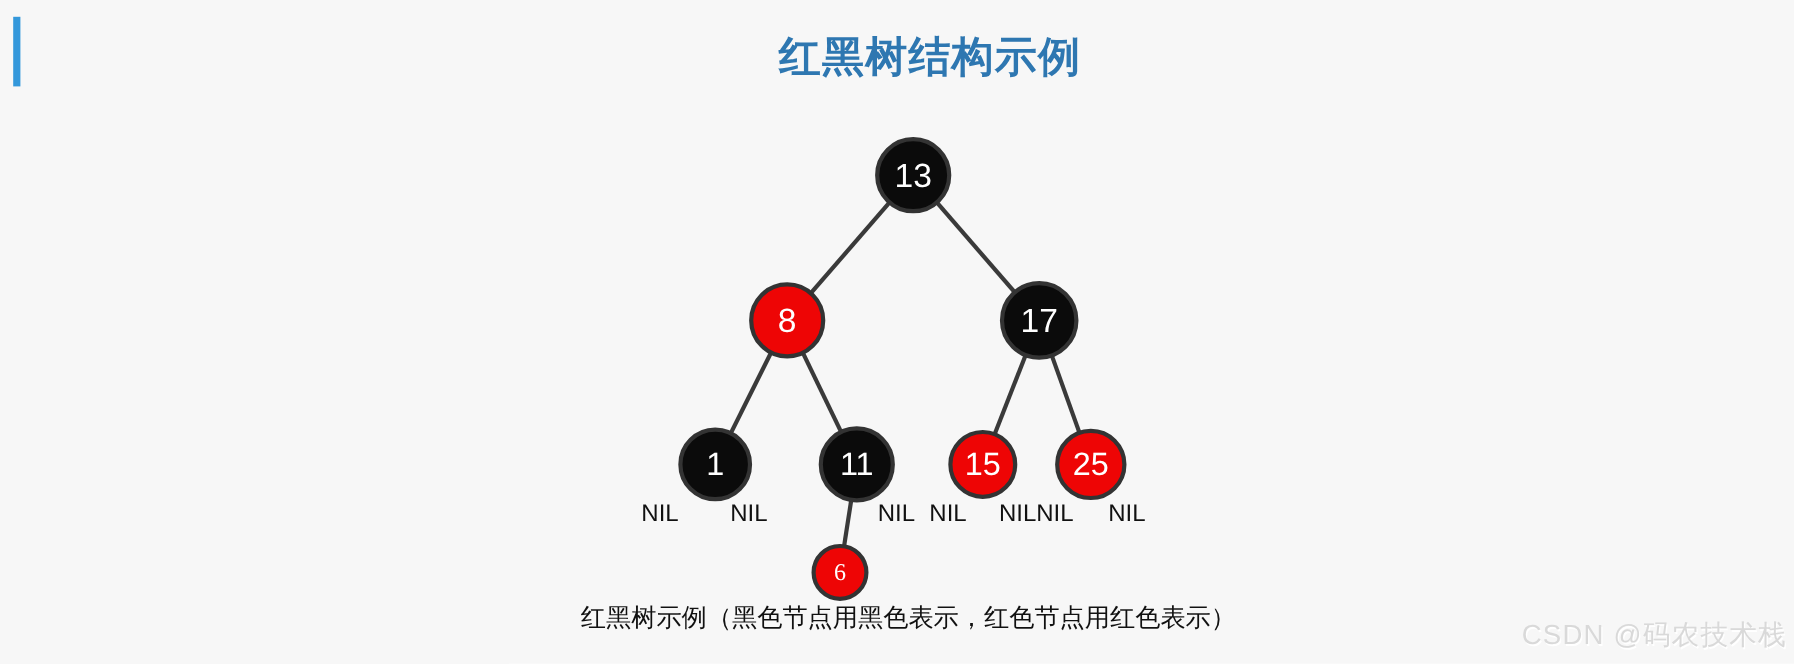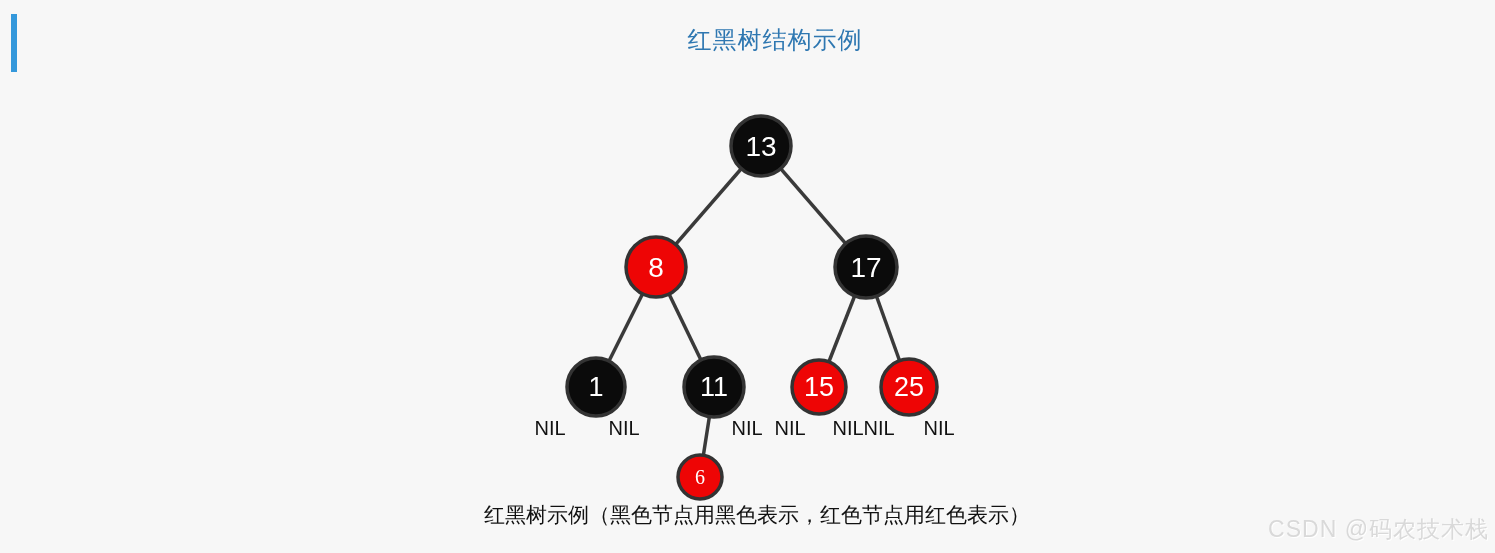--- a/index.html
+++ b/index.html
@@ -20,22 +20,22 @@
     left: 11px;
     top: 14px;
     width: 6px;
     height: 58px;
   }
   #page-title {
     position: absolute;
     left: 775px;
     top: 24px;
     transform: translateX(-50%);
-    font-size: 24px;
-    font-weight: normal;
+    font-size: 35px;
+    font-weight: bold;
     white-space: nowrap;
     letter-spacing: 1px;
   }
   #tree-svg {
     position: absolute;
     left: 0;
     top: 0;
   }
   #diagram-caption {
     position: absolute;

